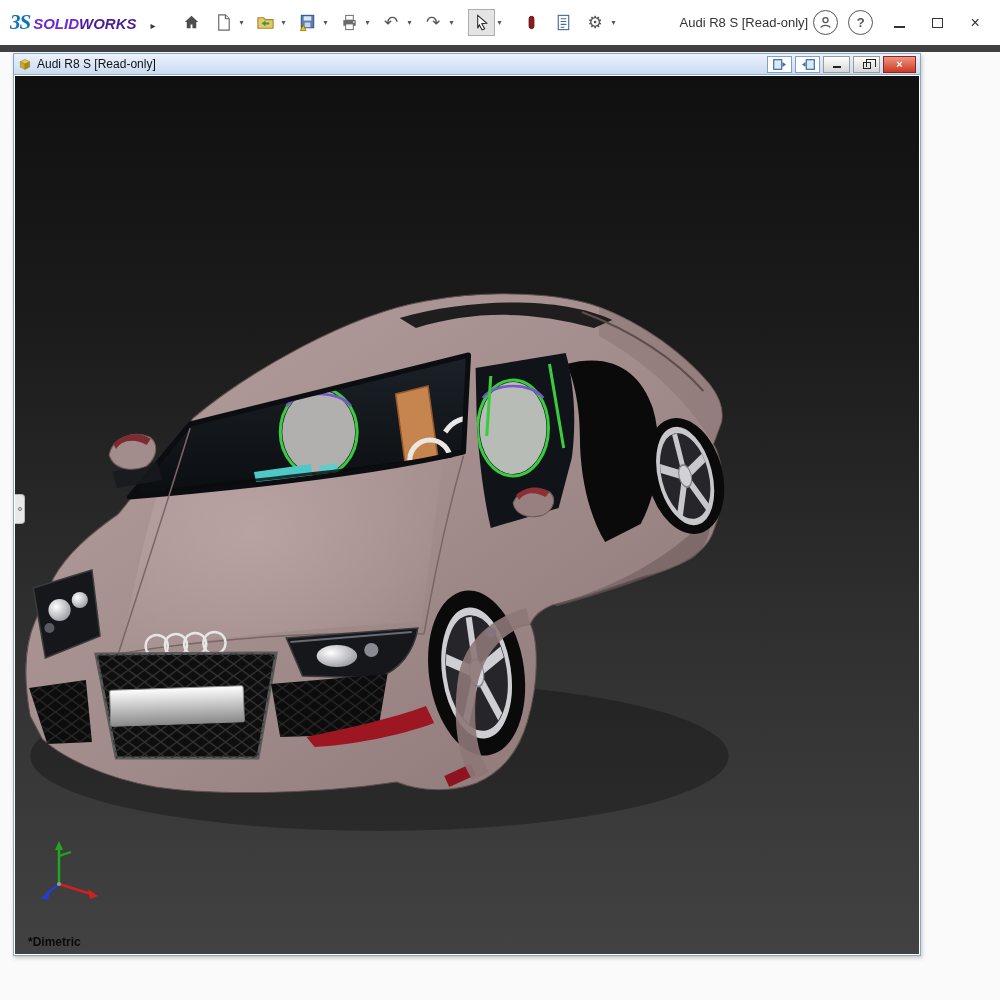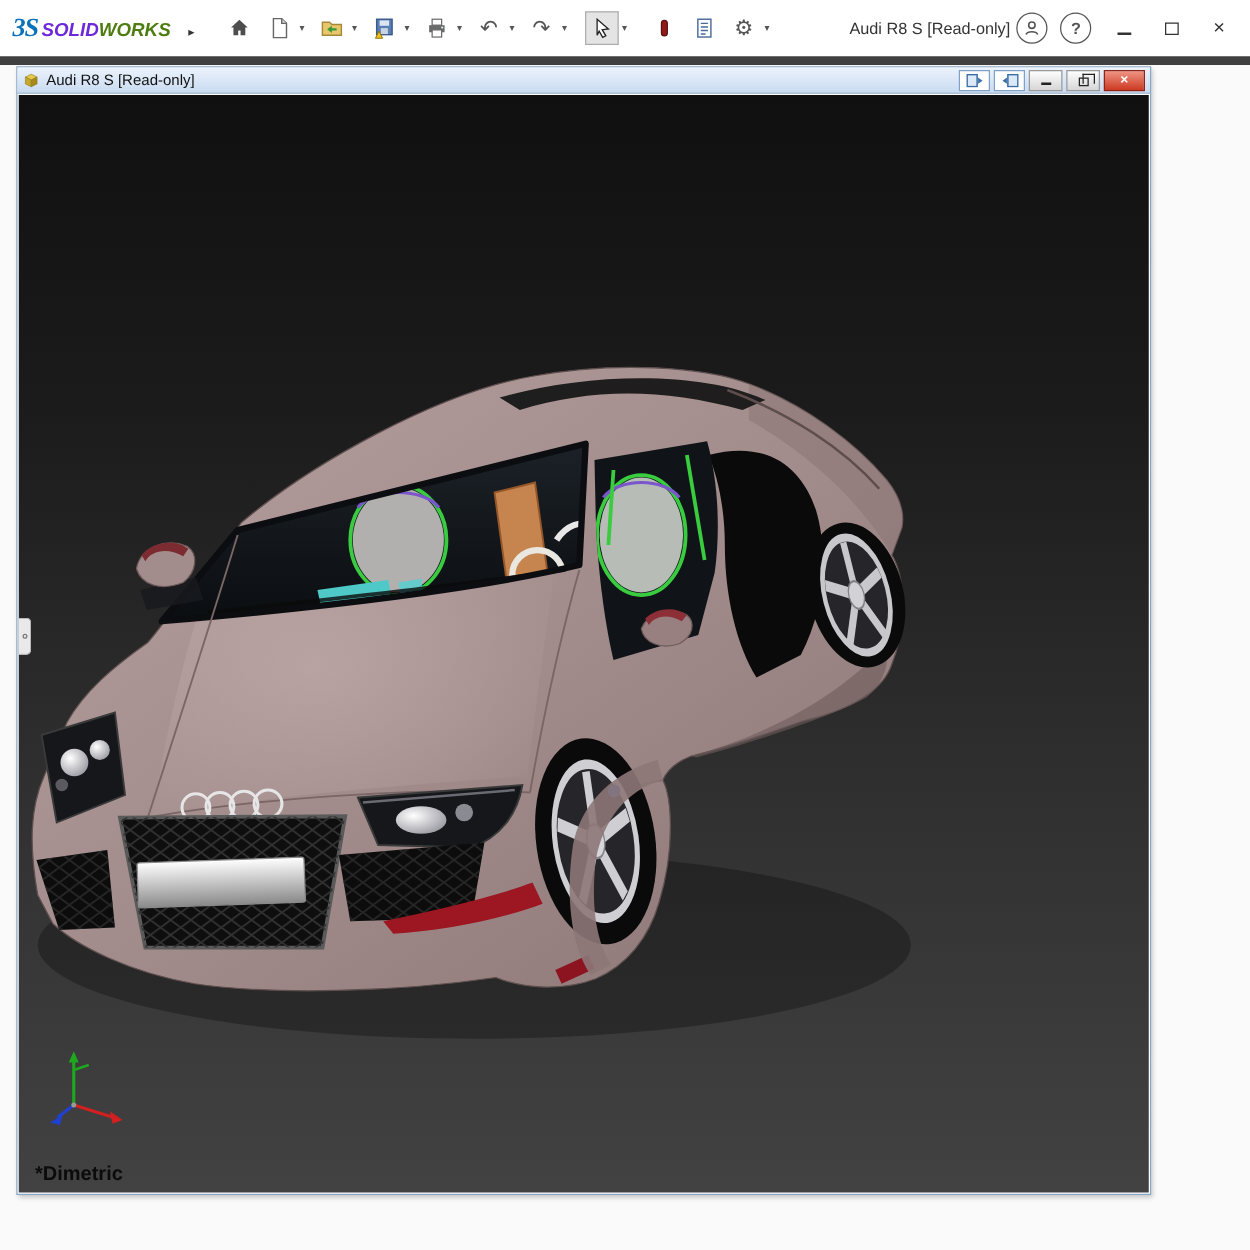--- a/index.html
+++ b/index.html
@@ -4,21 +4,21 @@
 <style>
   * { box-sizing: border-box; margin: 0; padding: 0; }
   html,body { width:1000px; height:1000px; background:#fafafa; font-family:"Liberation Sans", sans-serif; }
   .app { position:relative; width:1000px; height:1000px; background:#fafafa; overflow:hidden; }
 
   
   .topbar { height:52px; display:flex; align-items:center; padding:0 10px; background:#ffffff; border-bottom:7px solid #404040; }
   .brand { display:flex; align-items:baseline; margin-right:22px; }
   .brand .mark { font:italic 700 21px "Liberation Serif", serif; color:#0a72b9; letter-spacing:-1px; margin-right:3px; }
   .brand .solid { font:italic 700 15px "Liberation Sans", sans-serif; color:#6d28d9; }
-  .brand .works { font:italic 700 15px "Liberation Sans", sans-serif; color:#4d7c0f; }
+  .brand .works { font:italic 700 15px "Liberation Sans", sans-serif; color:#4c1d95; }
   .brand .expander { font-size:10px; color:#333; margin-left:14px; cursor:pointer; }
 
   .toolbar { display:flex; align-items:center; }
   .tbwrap { display:flex; align-items:center; margin-right:5px; }
   .tb { width:27px; height:27px; border:1px solid transparent; background:none; display:flex; align-items:center; justify-content:center; padding:0; cursor:pointer; }
   .tb svg { width:19px; height:19px; }
   .tb.pressed { background:#e4e4e4; border-color:#adadad; }
   .caret { font-size:8px; color:#555; width:10px; text-align:center; cursor:pointer; }
   .glyph { font-size:17px; color:#555; line-height:1; }
 
@@ -43,21 +43,21 @@
   .restore-shape { position:relative; width:8px; height:7px; border:1px solid #222; margin-top:2px; }
   .restore-shape::before { content:""; position:absolute; left:2px; top:-4px; width:8px; height:7px; border:1px solid #222; border-bottom:none; }
   .dclose { width:33px; height:17px; background:linear-gradient(#ef9484,#cc3a22); border:1px solid #8e2415; color:#fff; font-size:11px; font-weight:700; display:flex; align-items:center; justify-content:center; padding:0; cursor:pointer; }
 
   
   .viewport { position:absolute; left:1px; right:1px; top:22px; bottom:1px; background:linear-gradient(180deg,#101010 0%,#1b1b1b 28%,#2f2f2f 62%,#424242 100%); overflow:hidden; }
   .car-svg { position:absolute; left:0; top:0; width:100%; height:100%; }
   .collapse-tab { position:absolute; left:0; top:418px; width:10px; height:30px; background:#e9e9e9; border:1px solid #b8b8b8; border-left:none; border-radius:0 4px 4px 0; display:flex; align-items:center; justify-content:center; padding:0; cursor:pointer; }
   .collapse-dot { width:4px; height:4px; border:1px solid #777; border-radius:50%; }
   .triad { position:absolute; left:16px; bottom:42px; }
-  .orientation { position:absolute; left:13px; bottom:5px; font-size:16px; font-weight:700; color:#0b0b0b; }
+  .orientation { position:absolute; left:13px; bottom:5px; font-size:12px; font-weight:700; color:#0b0b0b; }
 </style>
 </head>
 <body>
 
 <div class="app">
 
   <header class="topbar">
     <div class="brand">
       <span class="mark">3S</span>
       <span class="solid">SOLID</span>

